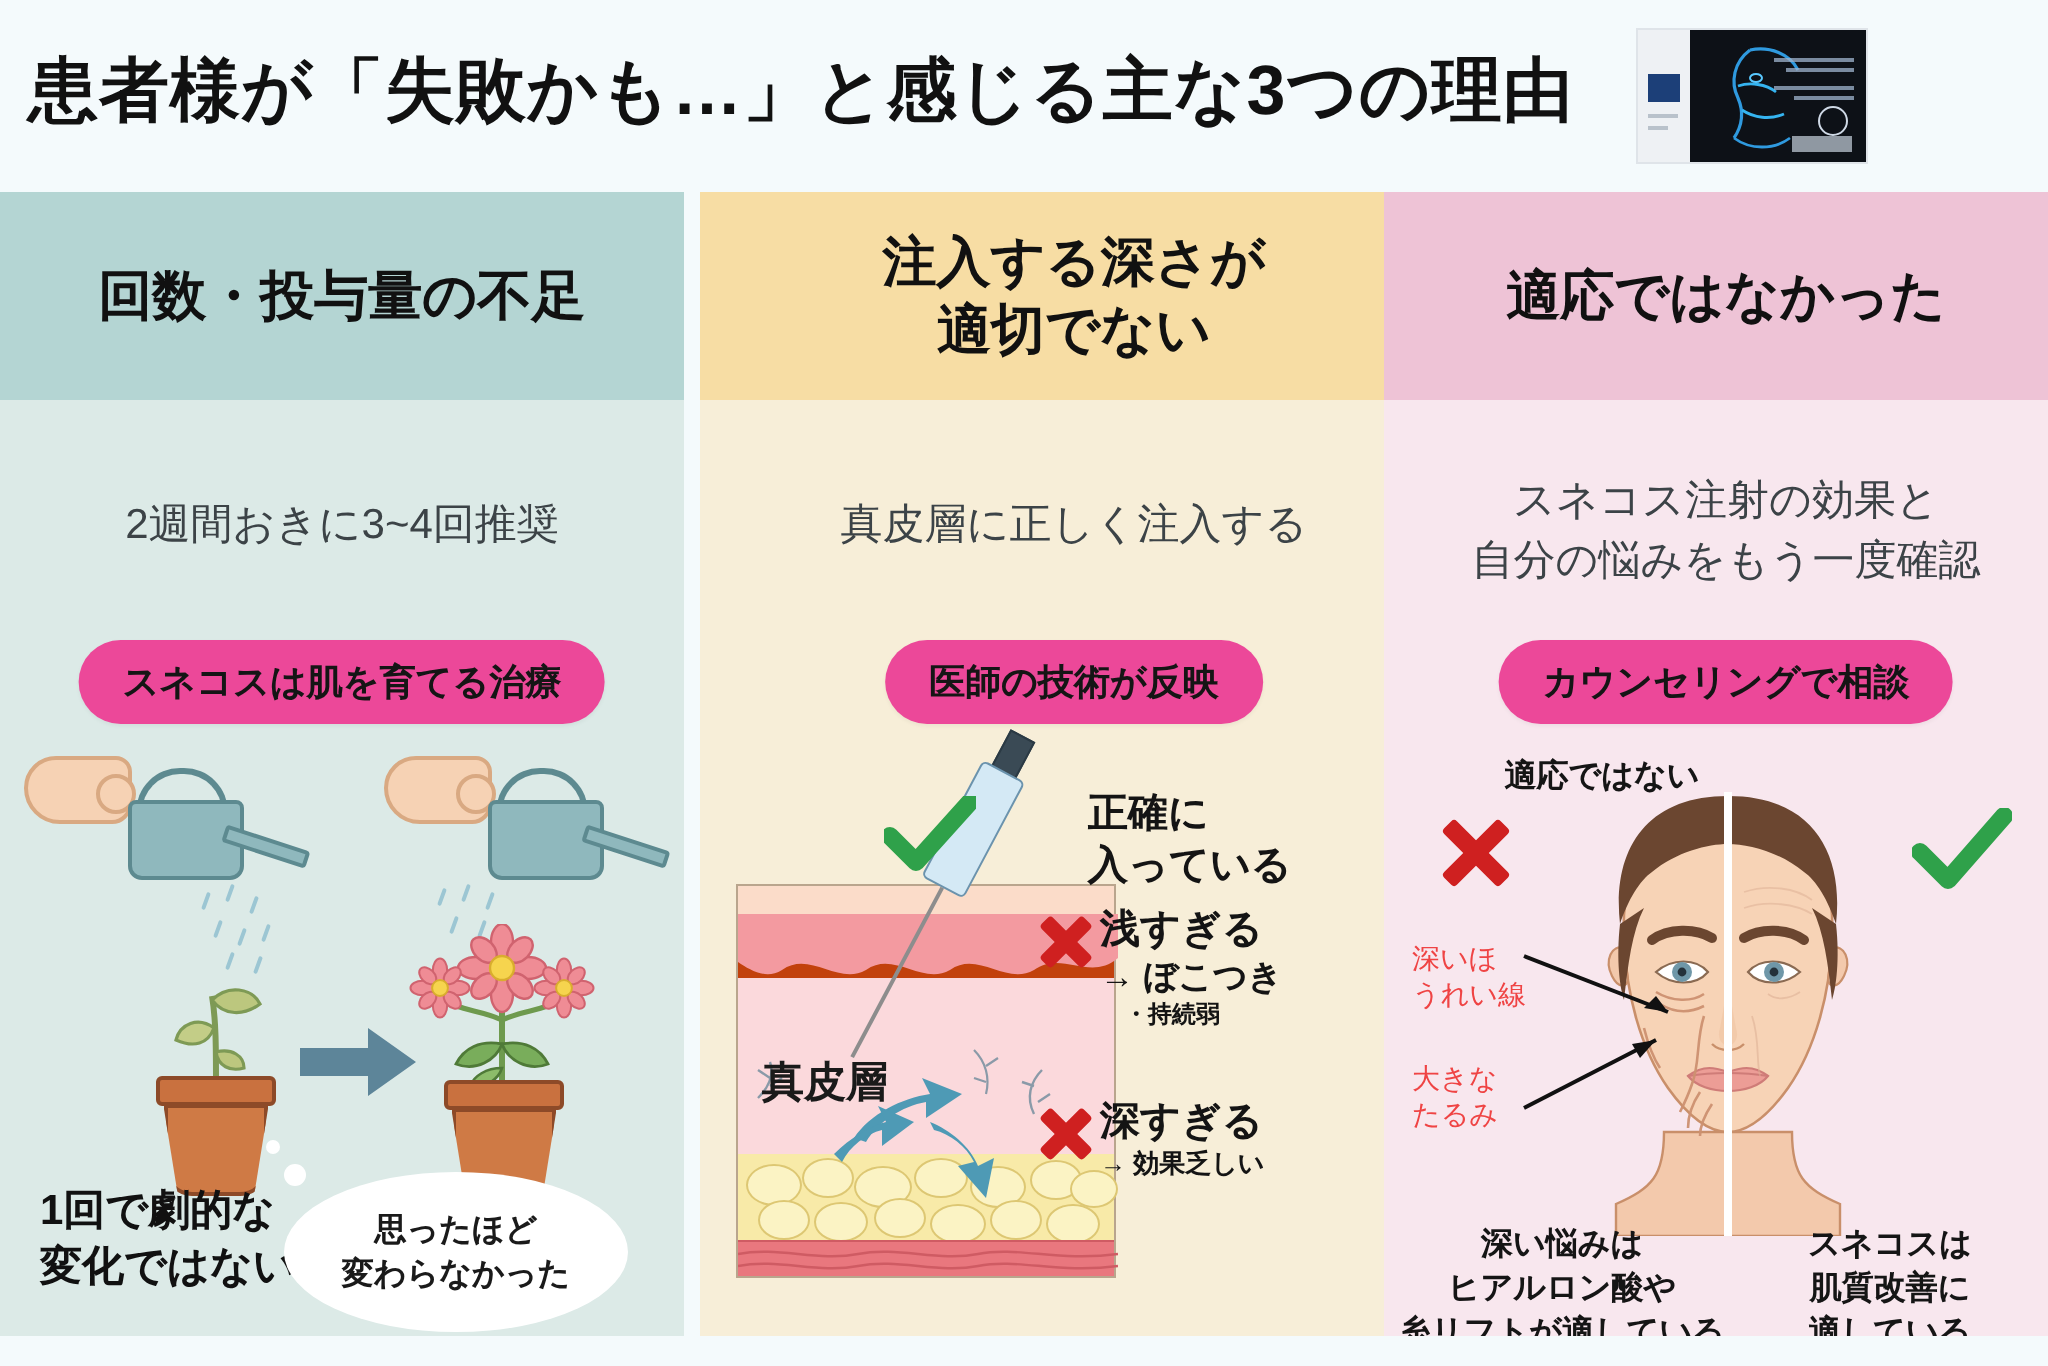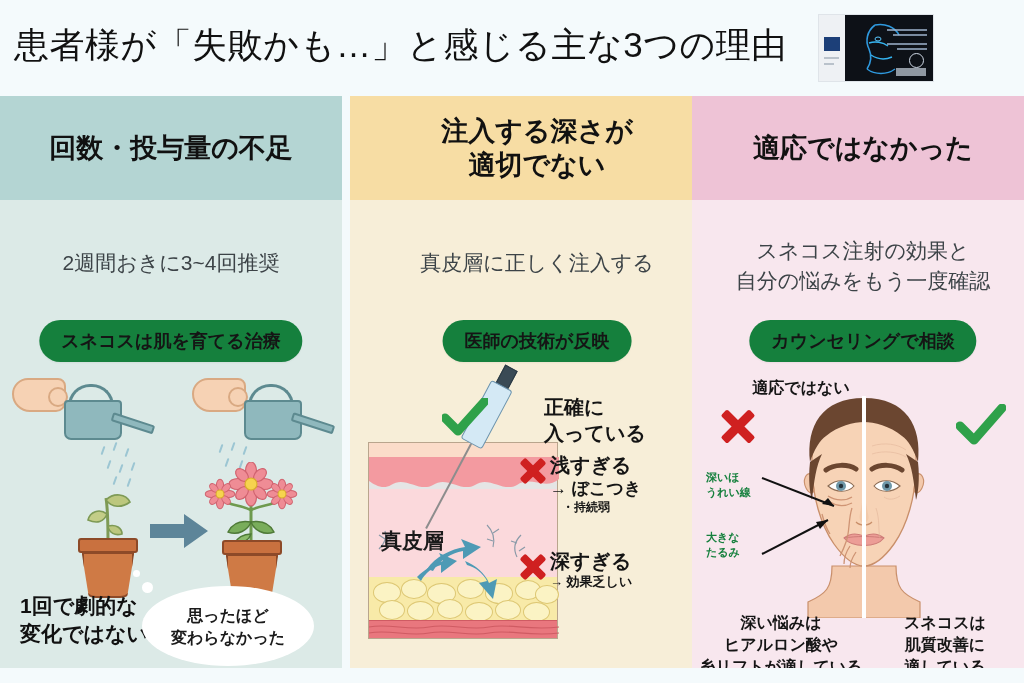--- a/index.html
+++ b/index.html
@@ -9,21 +9,21 @@
     font-family:"Liberation Sans","DejaVu Sans",sans-serif;
     overflow:hidden;position:relative;
   }
   
   .header{
     position:absolute;left:0;top:0;width:1024px;height:90px;
     background:#f4fafc;
   }
   .title{
     position:absolute;left:14px;top:22px;
-    font-size:35px;font-weight:normal;color:#111;
+    font-size:35px;font-weight:bold;color:#111;
     letter-spacing:0.5px;white-space:nowrap;
   }
   .product-box{
     position:absolute;left:818px;top:14px;width:114px;height:66px;
     background:#e9edf1;border:1px solid #dfe4e9;overflow:hidden;
   }
   .pb-left{position:absolute;left:0;top:0;width:26px;height:100%;background:#eef1f4;}
   .pb-left .sq{position:absolute;left:5px;top:22px;width:16px;height:14px;background:#1c3f78;}
   .pb-left .ln{position:absolute;left:5px;width:15px;height:2px;background:#b9c2cb;}
   .pb-dark{position:absolute;left:26px;top:0;right:0;bottom:0;background:#0d1117;}
@@ -36,21 +36,21 @@
   #p1{left:0;}
   #p2{left:350px;padding-left:32px;}
   #p3{left:692px;}
   .p-head{position:absolute;left:0;top:0;width:100%;box-sizing:border-box;
     display:flex;align-items:center;justify-content:center;text-align:center;}
   .p-head span{font-size:27px;font-weight:bold;color:#111;line-height:1.26;}
   .p-body{position:absolute;left:0;width:100%;bottom:0;top:0;}
   .lead{position:absolute;left:0;width:100%;text-align:center;
     font-size:21px;color:#3c4347;line-height:1.42;}
   .pill{position:absolute;left:50%;transform:translateX(-50%);
-    background:#15803d;border-radius:999px;padding:9px 22px;
+    background:#ec4899;border-radius:999px;padding:9px 22px;
     font-size:18px;font-weight:bold;color:#151515;white-space:nowrap;
     box-shadow:0 1px 2px rgba(0,0,0,.05);}
   .art{position:absolute;left:0;width:100%;}
 
   
   #p1 .p-head{height:104px;background:#b4d5d3;}
   #p1 .p-body{background:#dceae7;}
   #p2 .p-head{height:104px;background:#f7dda4;}
   #p2 .p-body{background:#f7eed8;}
   #p3 .p-head{height:104px;background:#eec3d6;}
@@ -77,42 +77,42 @@
     background:#f6d2b4;border:2px solid #d9a982;border-radius:16px 8px 10px 18px;box-sizing:border-box;}
   .hand:after{content:"";position:absolute;left:34px;top:7px;width:20px;height:20px;
     background:#f6d2b4;border:2px solid #d9a982;border-radius:50%;box-sizing:border-box;}
   .drops{position:absolute;}
   .drop{position:absolute;width:2px;height:9px;background:#9cc6d3;border-radius:2px;transform:rotate(20deg);}
   .think-bubble{position:absolute;background:#fff;border-radius:50%;}
   .tb-text{position:absolute;width:100%;text-align:center;font-size:16px;font-weight:bold;color:#1a1a1a;line-height:1.3;}
   .cap-left{position:absolute;font-size:21px;font-weight:bold;color:#111;line-height:1.32;}
 
   
-  .skin{position:absolute;border:1.5px solid #b9a58d;box-sizing:border-box;background:#e5e5e5;}
+  .skin{position:absolute;border:1.5px solid #b9a58d;box-sizing:border-box;background:#c2410c;}
   .skin .l-epi{position:absolute;left:0;top:0;width:100%;height:16px;background:#fbdcc9;border-bottom:1.5px solid #dcae93;box-sizing:border-box;}
   .skin .l-derm{position:absolute;left:0;top:46px;width:100%;height:88px;background:#fbd9dc;}
   .skin .l-fat{position:absolute;left:0;top:134px;width:100%;height:45px;background:#f8eaa8;}
   .skin .l-mus{position:absolute;left:0;bottom:0;width:100%;height:18px;background:#e9777e;border-top:1.5px solid #cf5b63;box-sizing:border-box;}
   .fatcell{position:absolute;background:#fbf3c4;border:1.5px solid #ddc773;border-radius:50%;}
   .derm-label{position:absolute;font-size:21px;font-weight:bold;color:#1a1a1a;}
   .syringe{position:absolute;transform:rotate(28deg);transform-origin:top center;}
   .syr-barrel{position:absolute;left:0;top:0;width:24px;height:66px;background:#d4e9f5;border:1.6px solid #6b93ad;box-sizing:border-box;border-radius:3px;}
   .syr-plunger{position:absolute;left:5px;top:-20px;width:14px;height:22px;background:#3a4a55;border:1.6px solid #2b3a44;box-sizing:border-box;}
   .syr-needle{position:absolute;left:11px;top:66px;width:2.2px;height:96px;background:#8d8d8d;}
   .r-txt{position:absolute;font-weight:bold;color:#141414;line-height:1.3;}
   .xmark{position:absolute;}
   .xmark i{position:absolute;left:0;top:11px;width:100%;height:8px;background:#cf2020;border-radius:2px;display:block;}
   .xmark i:first-child{transform:rotate(45deg);}
   .xmark i:last-child{transform:rotate(-45deg);}
 
   
   .face-wrap{position:absolute;}
   .cmp-lbl{position:absolute;font-size:16px;font-weight:bold;color:#151515;text-align:center;}
   .bot-txt{position:absolute;font-size:16px;font-weight:bold;color:#151515;text-align:center;line-height:1.36;}
-  .callout{position:absolute;font-size:11px;font-weight:bold;color:#15803d;line-height:1.32;}
+  .callout{position:absolute;font-size:14px;font-weight:normal;color:#ef4444;line-height:1.32;}
 </style>
 </head>
 <body>
 
 <div class="header">
   <div class="title">患者様が「失敗かも…」と感じる主な3つの理由</div>
 
   <div class="product-box">
     <div class="pb-left">
       <div class="sq"></div>

